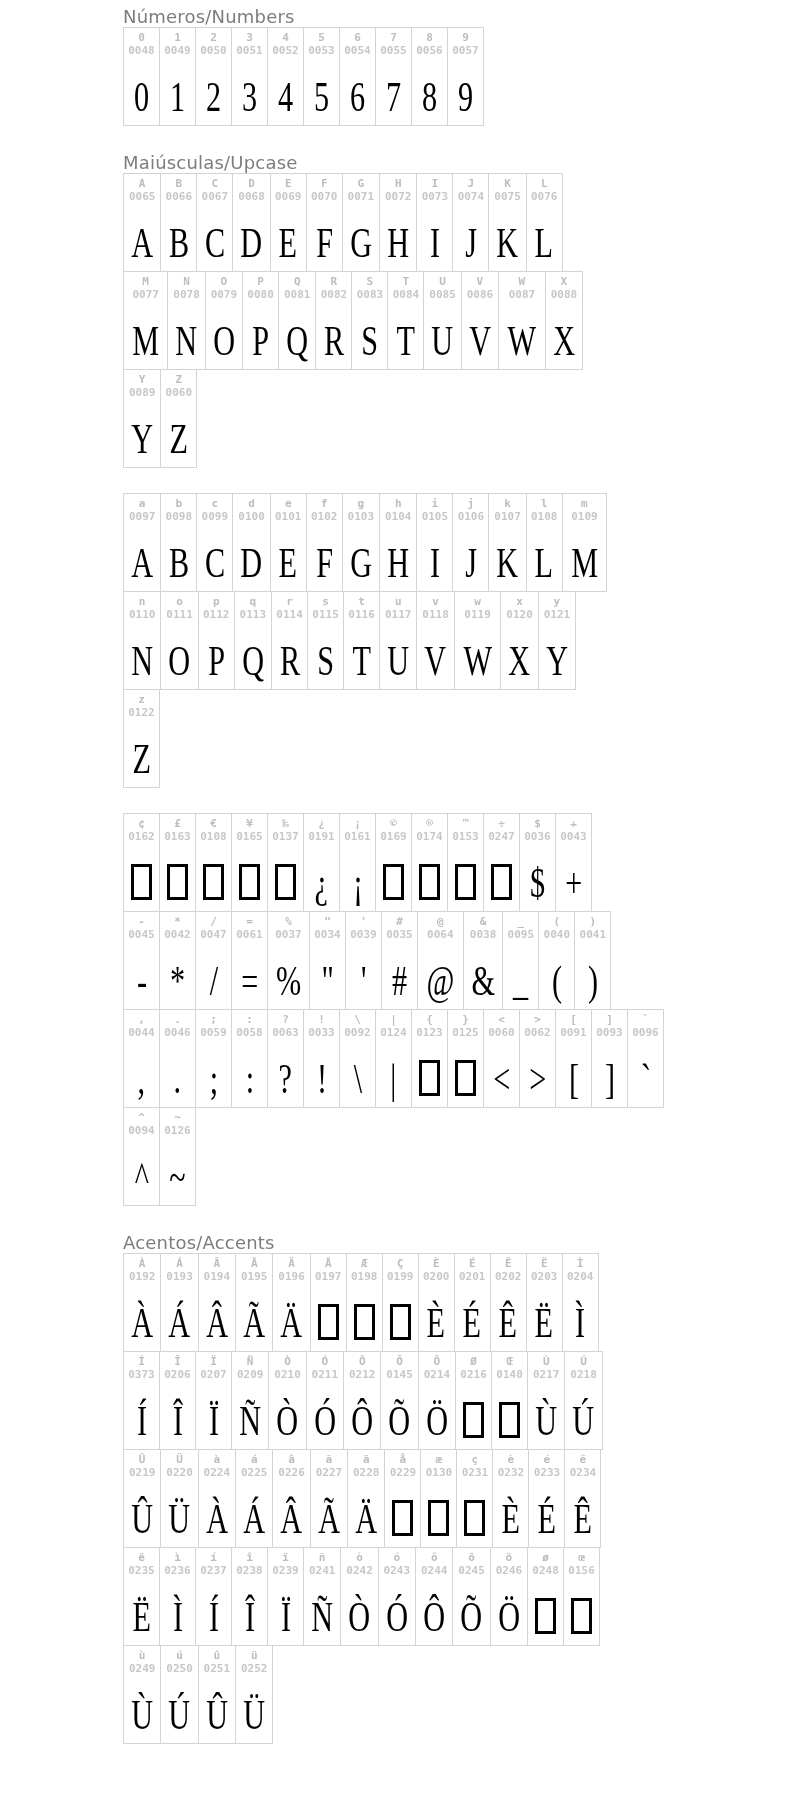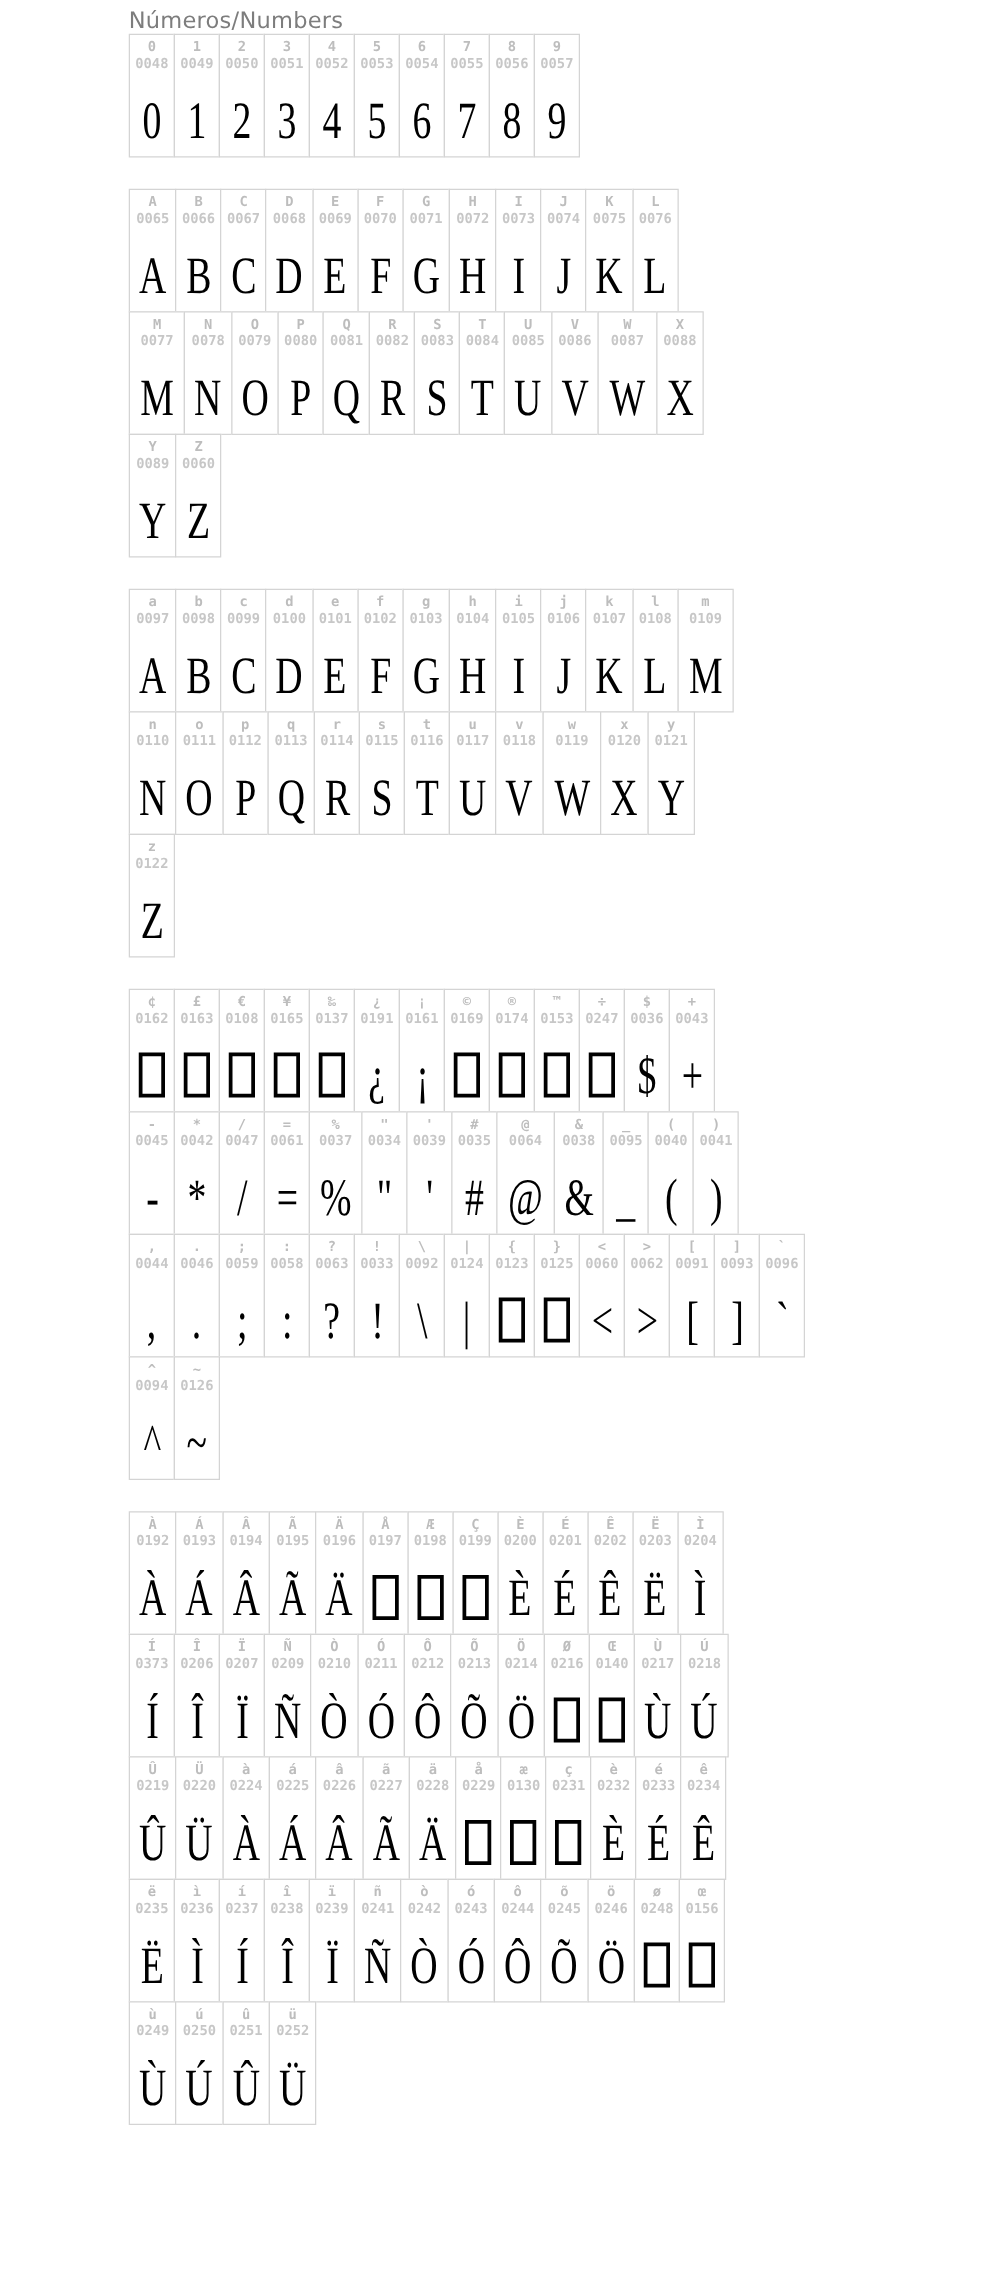--- a/index.html
+++ b/index.html
@@ -1,18 +1,18 @@
 <!DOCTYPE html>
 <html><head>
 <meta charset="utf-8">
 <style>
   html,body{margin:0;padding:0;background:#ffffff;}
   body{width:800px;min-height:1816px;font-family:"Liberation Sans",sans-serif;}
   #content{padding:6px 0 0 103px;}
-  .section{margin-bottom:26px;}
+  .section{margin-bottom:26px;margin-left:20px;}
   .section-title{
     font-family:"DejaVu Sans","Liberation Sans",sans-serif;
     font-size:18px;color:#7d7d7d;margin:0 0 1px 0;letter-spacing:.2px;
   }
   .char-row{display:flex;flex-wrap:nowrap;margin-top:-1px;width:max-content;}
   .char-cell{
     border:1px solid #d4d4d4;margin-left:-1px;min-width:37px;
     display:flex;flex-direction:column;align-items:center;
     height:99px;box-sizing:border-box;padding:3px 3px 0 3px;background:#fff;
   }
@@ -108,20 +108,21 @@
             <div class="cell-char">9</div>
             <div class="cell-code">0057</div>
             <div class="glyph-area">
               <span class="glyph">9</span>
             </div>
           </div>
         </div>
       </div>
   </div>
   <div class="section">
+    <div class="section-title">Maiúsculas/Upcase</div>
     <div class="rows">
         <div class="char-row">
           <div class="char-cell">
             <div class="cell-char">A</div>
             <div class="cell-code">0065</div>
             <div class="glyph-area">
               <span class="glyph">A</span>
             </div>
           </div>
           <div class="char-cell">
@@ -805,20 +806,21 @@
             <div class="cell-char">~</div>
             <div class="cell-code">0126</div>
             <div class="glyph-area">
               <span class="glyph">~</span>
             </div>
           </div>
         </div>
       </div>
   </div>
   <div class="section">
+    <div class="section-title">Acentos/Accents</div>
     <div class="rows">
         <div class="char-row">
           <div class="char-cell">
             <div class="cell-char">À</div>
             <div class="cell-code">0192</div>
             <div class="glyph-area">
               <span class="glyph">À</span>
             </div>
           </div>
           <div class="char-cell">
@@ -951,21 +953,21 @@
           </div>
           <div class="char-cell">
             <div class="cell-char">Ô</div>
             <div class="cell-code">0212</div>
             <div class="glyph-area">
               <span class="glyph">Ô</span>
             </div>
           </div>
           <div class="char-cell">
             <div class="cell-char">Õ</div>
-            <div class="cell-code">0213</div>
+            <div class="cell-code">0145</div>
             <div class="glyph-area">
               <span class="glyph">Õ</span>
             </div>
           </div>
           <div class="char-cell">
             <div class="cell-char">Ö</div>
             <div class="cell-code">0214</div>
             <div class="glyph-area">
               <span class="glyph">Ö</span>
             </div>

